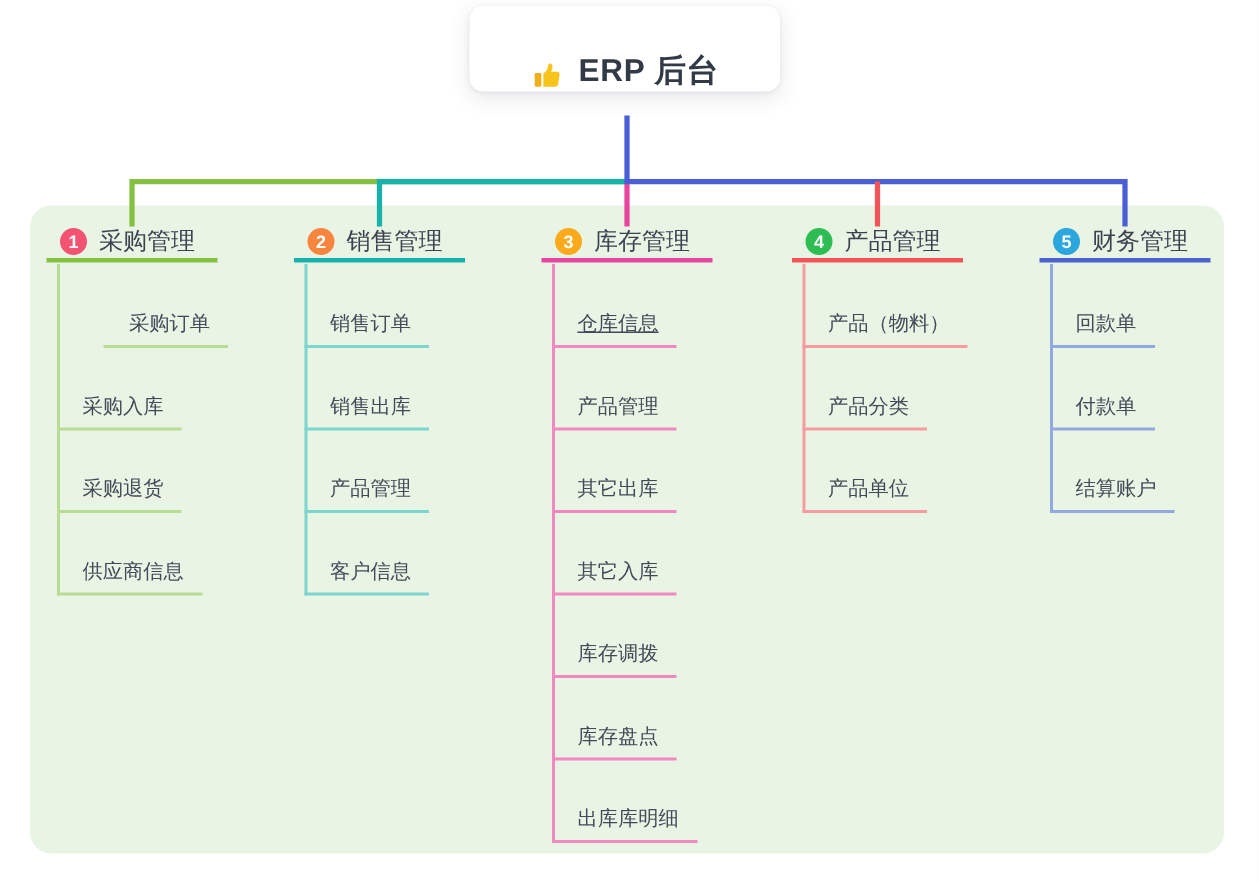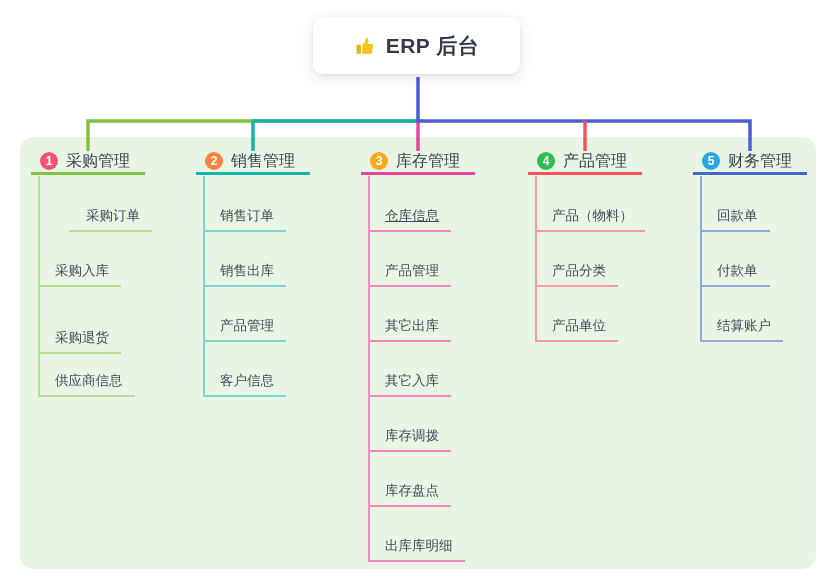--- a/index.html
+++ b/index.html
@@ -7,24 +7,24 @@
     position:relative;width:839px;height:588px;overflow:hidden;
     font-family:"Liberation Sans","DejaVu Sans",sans-serif;
     background:#ffffff;
   }
   #panel{
     position:absolute;left:20px;top:137px;width:796px;height:432px;
     border-radius:14px;
   }
   #connectors{position:absolute;left:0;top:0;pointer-events:none;}
   #root-box{
-    position:absolute;left:313px;top:17px;width:207px;height:57px;
+    position:absolute;left:313px;top:4px;width:207px;height:57px;
     background:#ffffff;border-radius:9px;
     box-shadow:0 4px 14px rgba(60,70,90,.13), 0 1px 3px rgba(60,70,90,.08);
-    display:flex;align-items:center;justify-content:center;gap:10px;
+    display:flex;align-items:flex-end;justify-content:center;gap:10px;
   }
   #root-box .title{font-size:21px;font-weight:600;color:#333a47;letter-spacing:.5px;}
   .branch-node{
     position:absolute;width:114px;height:25px;
     border-bottom:3px solid #000;
     display:flex;align-items:center;gap:8px;padding-left:9px;box-sizing:border-box;
   }
   .badge{
     width:18px;height:18px;border-radius:50%;flex:0 0 18px;
     color:#fff;font-size:12px;font-weight:600;line-height:18px;text-align:center;
@@ -63,21 +63,21 @@
   </div>
 
   <div id="nodes">
       <div class="vline" style="left: 38px; top: 176px; height: 221px; background: rgb(183, 220, 146);"></div>
       <div class="branch-node" style="left: 31px; top: 150px; width: 114px; border-bottom-color: rgb(132, 193, 66);">
         <span class="badge" style="background: rgb(242, 84, 114);">1</span>
         <span class="branch-label" style="color: rgb(59, 66, 80);">采购管理</span>
       </div>
       <div class="child-node" style="left: 38px; top: 205px; border-bottom-color: rgb(183, 220, 146); margin-left: 31px;">采购订单</div>
       <div class="child-node" style="left: 38px; top: 260px; border-bottom-color: rgb(183, 220, 146);">采购入库</div>
-      <div class="child-node" style="left: 38px; top: 315px; border-bottom-color: rgb(183, 220, 146); margin-top: 12px;">采购退货</div>
+      <div class="child-node" style="left: 38px; top: 315px; border-bottom-color: rgb(183, 220, 146);">采购退货</div>
       <div class="child-node" style="left: 38px; top: 370px; border-bottom-color: rgb(183, 220, 146);">供应商信息</div>
       <div class="vline" style="left: 203px; top: 176px; height: 221px; background: rgb(124, 214, 206);"></div>
       <div class="branch-node" style="left: 196px; top: 150px; width: 114px; border-bottom-color: rgb(23, 179, 170);">
         <span class="badge" style="background: rgb(248, 133, 62);">2</span>
         <span class="branch-label" style="color: rgb(59, 66, 80);">销售管理</span>
       </div>
       <div class="child-node" style="left: 203px; top: 205px; border-bottom-color: rgb(124, 214, 206);">销售订单</div>
       <div class="child-node" style="left: 203px; top: 260px; border-bottom-color: rgb(124, 214, 206);">销售出库</div>
       <div class="child-node" style="left: 203px; top: 315px; border-bottom-color: rgb(124, 214, 206);">产品管理</div>
       <div class="child-node" style="left: 203px; top: 370px; border-bottom-color: rgb(124, 214, 206);">客户信息</div>

